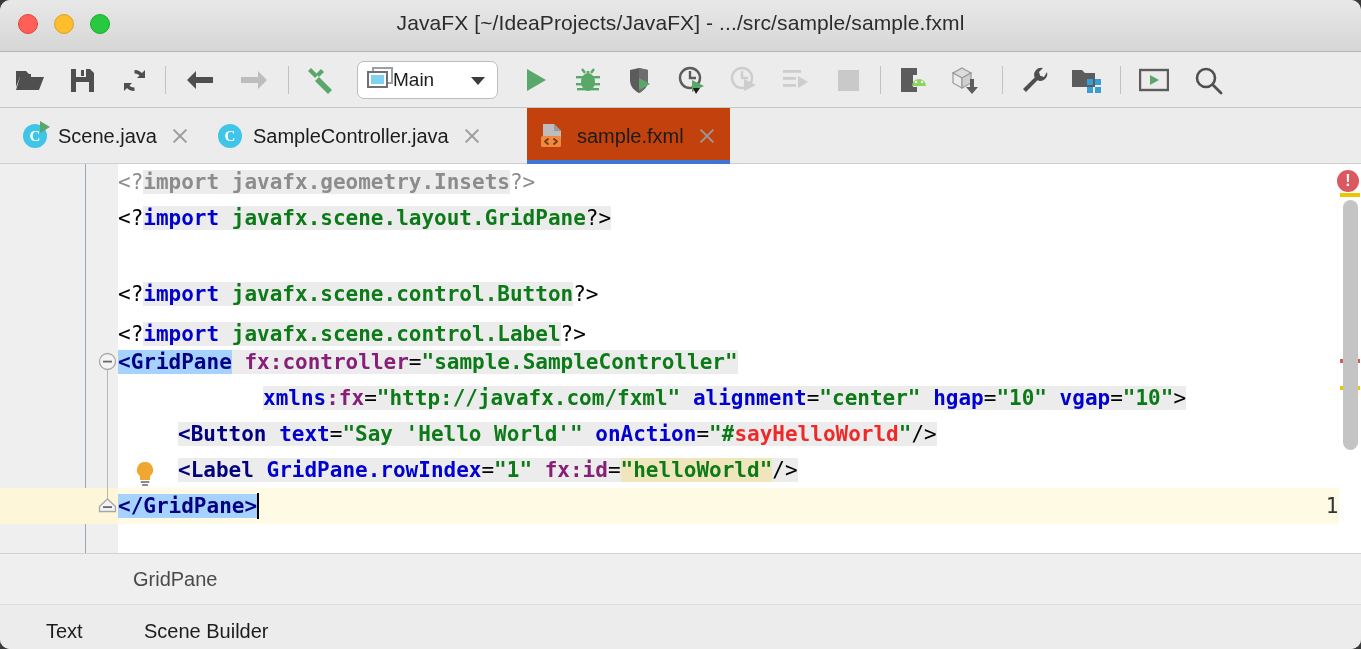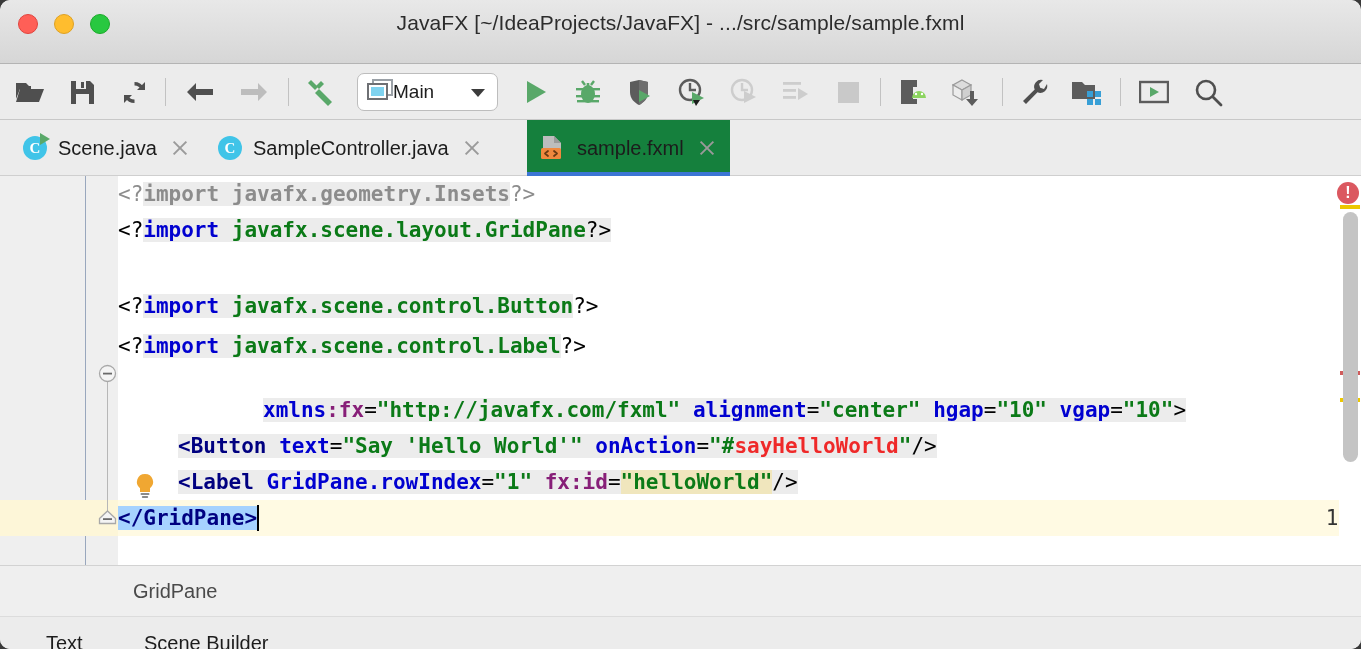--- a/index.html
+++ b/index.html
@@ -16,21 +16,21 @@
     position: absolute; left: 0; top: 0;
     width: 1361px; height: 649px;
     background: #ececec;
     border-radius: 10px;
     overflow: hidden;
   }
 
   
   #titlebar {
     position: relative;
-    height: 64px;
+    height: 52px;
     background: linear-gradient(to bottom, #e8e8e8 0%, #d6d6d6 100%);
     border-bottom: 1px solid #b4b4b4;
     border-top-left-radius: 10px;
     border-top-right-radius: 10px;
   }
   .traffic {
     position: absolute; top: 14px;
     width: 20px; height: 20px; border-radius: 50%;
   }
   .traffic.close  { left: 18px; background: #ff5f57; border: 1px solid #e0443e; }
@@ -101,21 +101,21 @@
   }
   .etab .etab-close {
     margin-left: 14px; width: 18px; height: 18px; position: relative;
   }
   .etab .etab-close::before, .etab .etab-close::after {
     content: ""; position: absolute; left: 0; top: 8px;
     width: 18px; height: 2px; background: #9a9a9a;
   }
   .etab .etab-close::before { transform: rotate(45deg); }
   .etab .etab-close::after  { transform: rotate(-45deg); }
-  .etab.active { background: #15803d; padding-left: 12px; }
+  .etab.active { background: #c2410c; padding-left: 12px; }
   .etab.active::after {
     content: ""; position: absolute; left: 0; right: 0; bottom: 0;
     height: 4px; background: #3c75d4;
   }
 
   
   .ic-java { position: relative; width: 26px; height: 26px; }
   .ic-java .circ {
     position: absolute; left: 1px; top: 1px;
     width: 24px; height: 24px; border-radius: 50%;
@@ -506,20 +506,21 @@
     <div class="code-line" style="top:36px"><span class="tok-plain">&lt;?</span><span class="tok-kw bg-soft">import</span><span class="tok-val bg-soft"> javafx.scene.layout.GridPane</span><span class="tok-plain bg-soft">?&gt;</span></div>
 
     <div class="code-line" style="top:0px"><span class="tok-grey">&lt;?</span><span class="tok-greyb bg-soft">import</span><span class="tok-greyb bg-soft"> javafx.geometry.Insets</span><span class="tok-grey">?&gt;</span></div>
 
     <div class="code-line" style="top:72px"><span class="tok-plain"></span></div>
 
     <div class="code-line" style="top:112px"><span class="tok-plain">&lt;?</span><span class="tok-kw bg-soft">import</span><span class="tok-val bg-soft"> javafx.scene.control.Button</span><span class="tok-plain">?&gt;</span></div>
 
     <div class="code-line" style="top:152px"><span class="tok-plain">&lt;?</span><span class="tok-kw bg-soft">import</span><span class="tok-val bg-soft"> javafx.scene.control.Label</span><span class="tok-plain">?&gt;</span></div>
 
+    <div class="code-line" style="top:180px"><span class="tok-tag bg-tag">&lt;</span><span class="tok-tag bg-tag">GridPane</span><span class="tok-ns bg-soft"> fx:controller</span><span class="tok-plain bg-soft">=</span><span class="tok-val bg-soft">"sample.SampleController"</span></div>
 
     <div class="code-line" style="top:216px; left:263px;"><span class="tok-attr bg-soft">xmlns</span><span class="tok-ns bg-soft">:fx</span><span class="tok-plain bg-soft">=</span><span class="tok-val bg-soft">"http://javafx.com/fxml"</span><span class="tok-attr bg-soft"> alignment</span><span class="tok-plain bg-soft">=</span><span class="tok-val bg-soft">"center"</span><span class="tok-attr bg-soft"> hgap</span><span class="tok-plain bg-soft">=</span><span class="tok-val bg-soft">"10"</span><span class="tok-attr bg-soft"> vgap</span><span class="tok-plain bg-soft">=</span><span class="tok-val bg-soft">"10"</span><span class="tok-plain bg-soft">&gt;</span></div>
 
     <div class="code-line" style="top:252px; left:178px;"><span class="tok-tag bg-soft">&lt;</span><span class="tok-tag bg-soft">Button</span><span class="tok-attr bg-soft"> text</span><span class="tok-plain bg-soft">=</span><span class="tok-val bg-soft">"Say 'Hello World'"</span><span class="tok-attr bg-soft"> onAction</span><span class="tok-plain bg-soft">=</span><span class="tok-val bg-soft">"</span><span class="tok-val bg-soft">#</span><span class="tok-err bg-soft">sayHelloWorld</span><span class="tok-val bg-soft">"</span><span class="tok-plain bg-soft">/&gt;</span></div>
 
     <div class="code-line" style="top:288px; left:178px;"><span class="tok-tag bg-soft">&lt;</span><span class="tok-tag bg-soft">Label</span><span class="tok-attr bg-soft"> GridPane.rowIndex</span><span class="tok-plain bg-soft">=</span><span class="tok-val bg-soft">"1"</span><span class="tok-ns bg-soft"> fx:id</span><span class="tok-plain bg-soft">=</span><span class="tok-val bg-ident">"</span><span class="tok-val bg-ident">helloWorld</span><span class="tok-val bg-ident">"</span><span class="tok-plain bg-soft">/&gt;</span></div>
 
     <div class="code-line" style="top:324px"><span class="tok-tag bg-tag">&lt;/GridPane&gt;</span><span style="display:inline-block;width:2px;height:26px;background:#000;vertical-align:-6px;"></span></div>
 
     <div id="markerbar">

